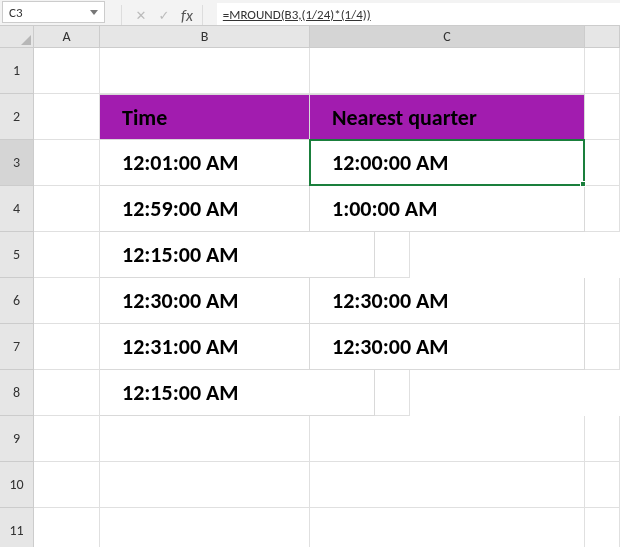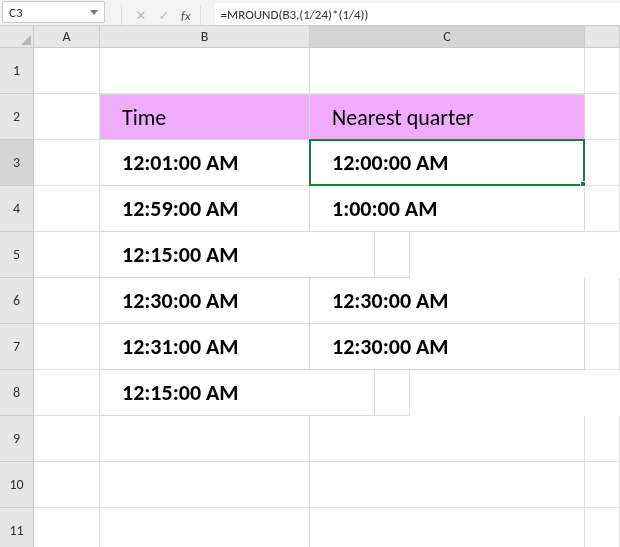--- a/index.html
+++ b/index.html
@@ -46,34 +46,35 @@
     width: 1px; height: 20px; background: #ddd; margin: 0 6px;
   }
   .fx-btn {
     width: 20px; height: 20px;
     display: flex; align-items: center; justify-content: center;
     font-size: 13px;
     color: #bbb;
   }
   .fx-label {
     font-style: italic;
-    font-size: 13px;
+    font-size: 16px;
     color: #555;
     margin-left: 4px;
   }
   .formula-input {
     flex: 1;
     height: 22px;
     background: #fff;
     border: none;
     display: flex;
     align-items: center;
     padding: 0 6px;
     font-size: 13px;
     color: #333;
+    text-decoration: underline;
   }
   .sheet {
     position: relative;
     font-size: 20px;
   }
   .hdr-row {
     display: flex;
     height: 22px;
     background: #e6e6e6;
   }
@@ -134,22 +135,22 @@
     position: absolute;
     inset: 0;
     display: flex;
     align-items: center;
     padding: 0 10px 0 22px;
     font-size: 22px;
     color: #000;
     font-weight: bold;
   }
   .tbl-header .cell-inner {
-    font-weight: normal;
-    background: #f0abfc;
+    font-weight: bold;
+    background: #a21caf;
   }
   .tbl-cell {
     border-right: 1px solid #d9d9d9;
     border-bottom: 1px solid #d9d9d9;
   }
   .tbl-header .tbl-cell {
     border-top: 1px solid #d9d9d9;
   }
   .tbl-header .tbl-cell:first-of-type {
     border-left: 1px solid #d9d9d9;

